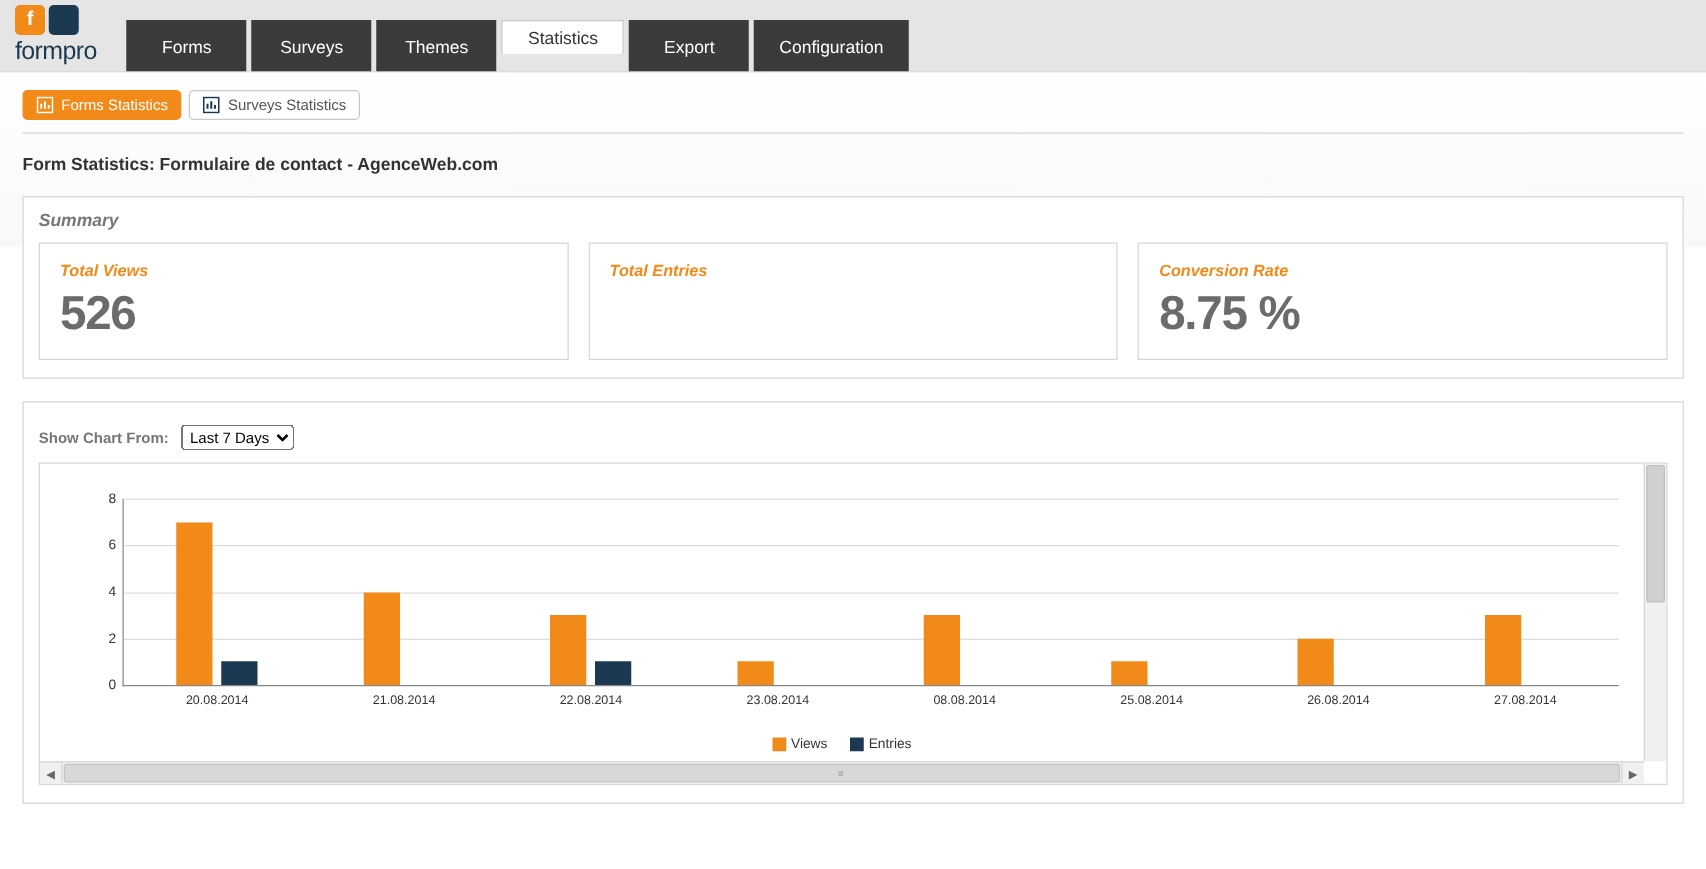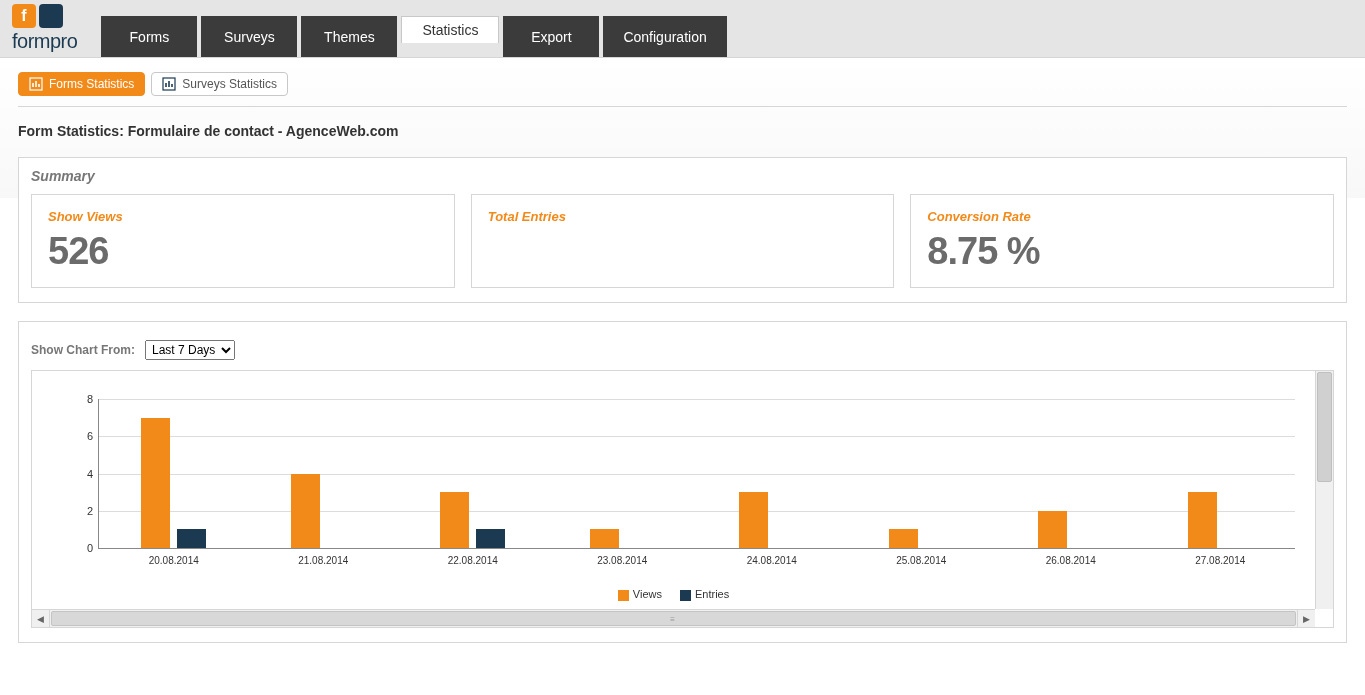--- a/index.html
+++ b/index.html
@@ -122,21 +122,21 @@
       <span>Surveys Statistics</span>
     </button>
   </div>
 
   <div class="page-title">Form Statistics: Formulaire de contact - AgenceWeb.com</div>
 
   <div class="panel">
     <div class="panel-title">Summary</div>
     <div class="summary-grid">
       <div class="summary-card">
-        <div class="summary-label">Show Views</div>
+        <div class="summary-label">Total Views</div>
         <div class="summary-value">526</div>
       </div>
       <div class="summary-card">
         <div class="summary-label">Total Entries</div>
       </div>
       <div class="summary-card">
         <div class="summary-label">Conversion Rate</div>
         <div class="summary-value">8.75 %</div>
       </div>
     </div>
@@ -165,21 +165,21 @@
             <div class="x-cat" style="left: 6.25%;">20.08.2014</div>
             <div class="bar views" style="left: 3.55%; width: 2.4%; height: 87.5%;"></div>
             <div class="bar entries" style="left: 6.55%; width: 2.4%; height: 12.5%;"></div>
             <div class="x-cat" style="left: 18.75%;">21.08.2014</div>
             <div class="bar views" style="left: 16.05%; width: 2.4%; height: 50%;"></div>
             <div class="x-cat" style="left: 31.25%;">22.08.2014</div>
             <div class="bar views" style="left: 28.55%; width: 2.4%; height: 37.5%;"></div>
             <div class="bar entries" style="left: 31.55%; width: 2.4%; height: 12.5%;"></div>
             <div class="x-cat" style="left: 43.75%;">23.08.2014</div>
             <div class="bar views" style="left: 41.05%; width: 2.4%; height: 12.5%;"></div>
-            <div class="x-cat" style="left: 56.25%;">24.08.2014</div>
+            <div class="x-cat" style="left: 56.25%;">08.08.2014</div>
             <div class="bar views" style="left: 53.55%; width: 2.4%; height: 37.5%;"></div>
             <div class="x-cat" style="left: 68.75%;">25.08.2014</div>
             <div class="bar views" style="left: 66.05%; width: 2.4%; height: 12.5%;"></div>
             <div class="x-cat" style="left: 81.25%;">26.08.2014</div>
             <div class="bar views" style="left: 78.55%; width: 2.4%; height: 25%;"></div>
             <div class="x-cat" style="left: 93.75%;">27.08.2014</div>
             <div class="bar views" style="left: 91.05%; width: 2.4%; height: 37.5%;"></div>
           </div>
       </div>
       <div class="legend">

